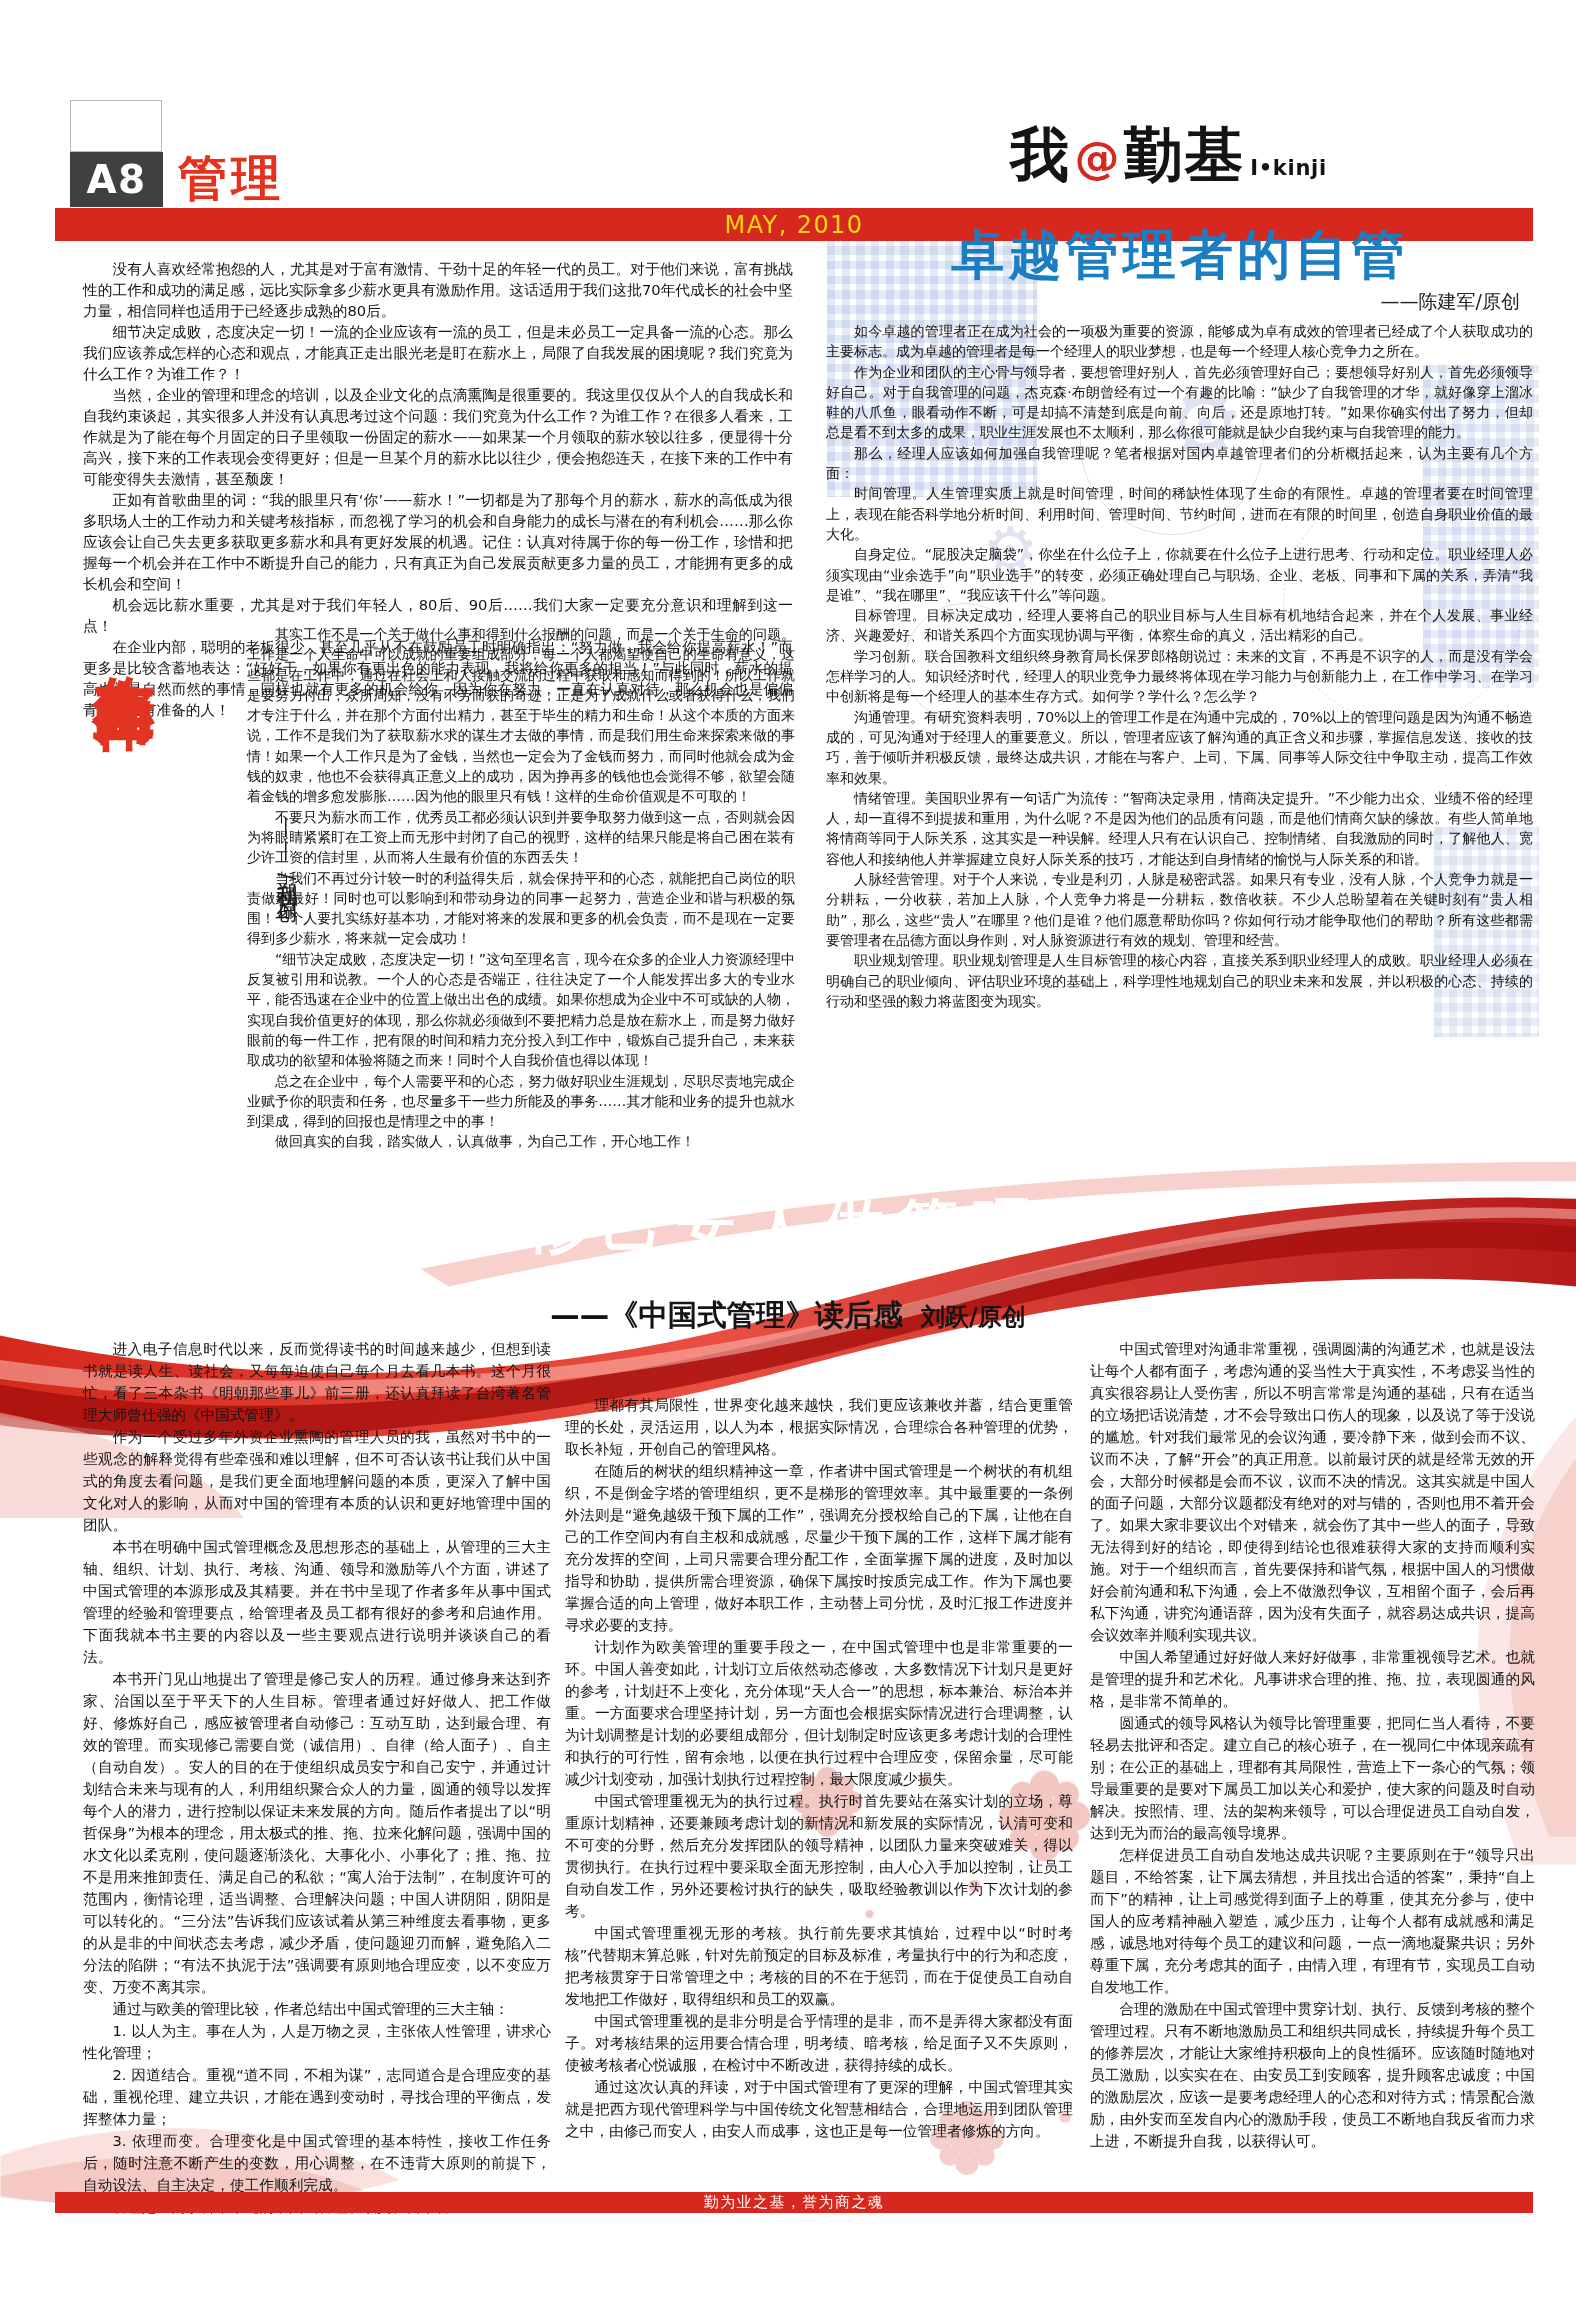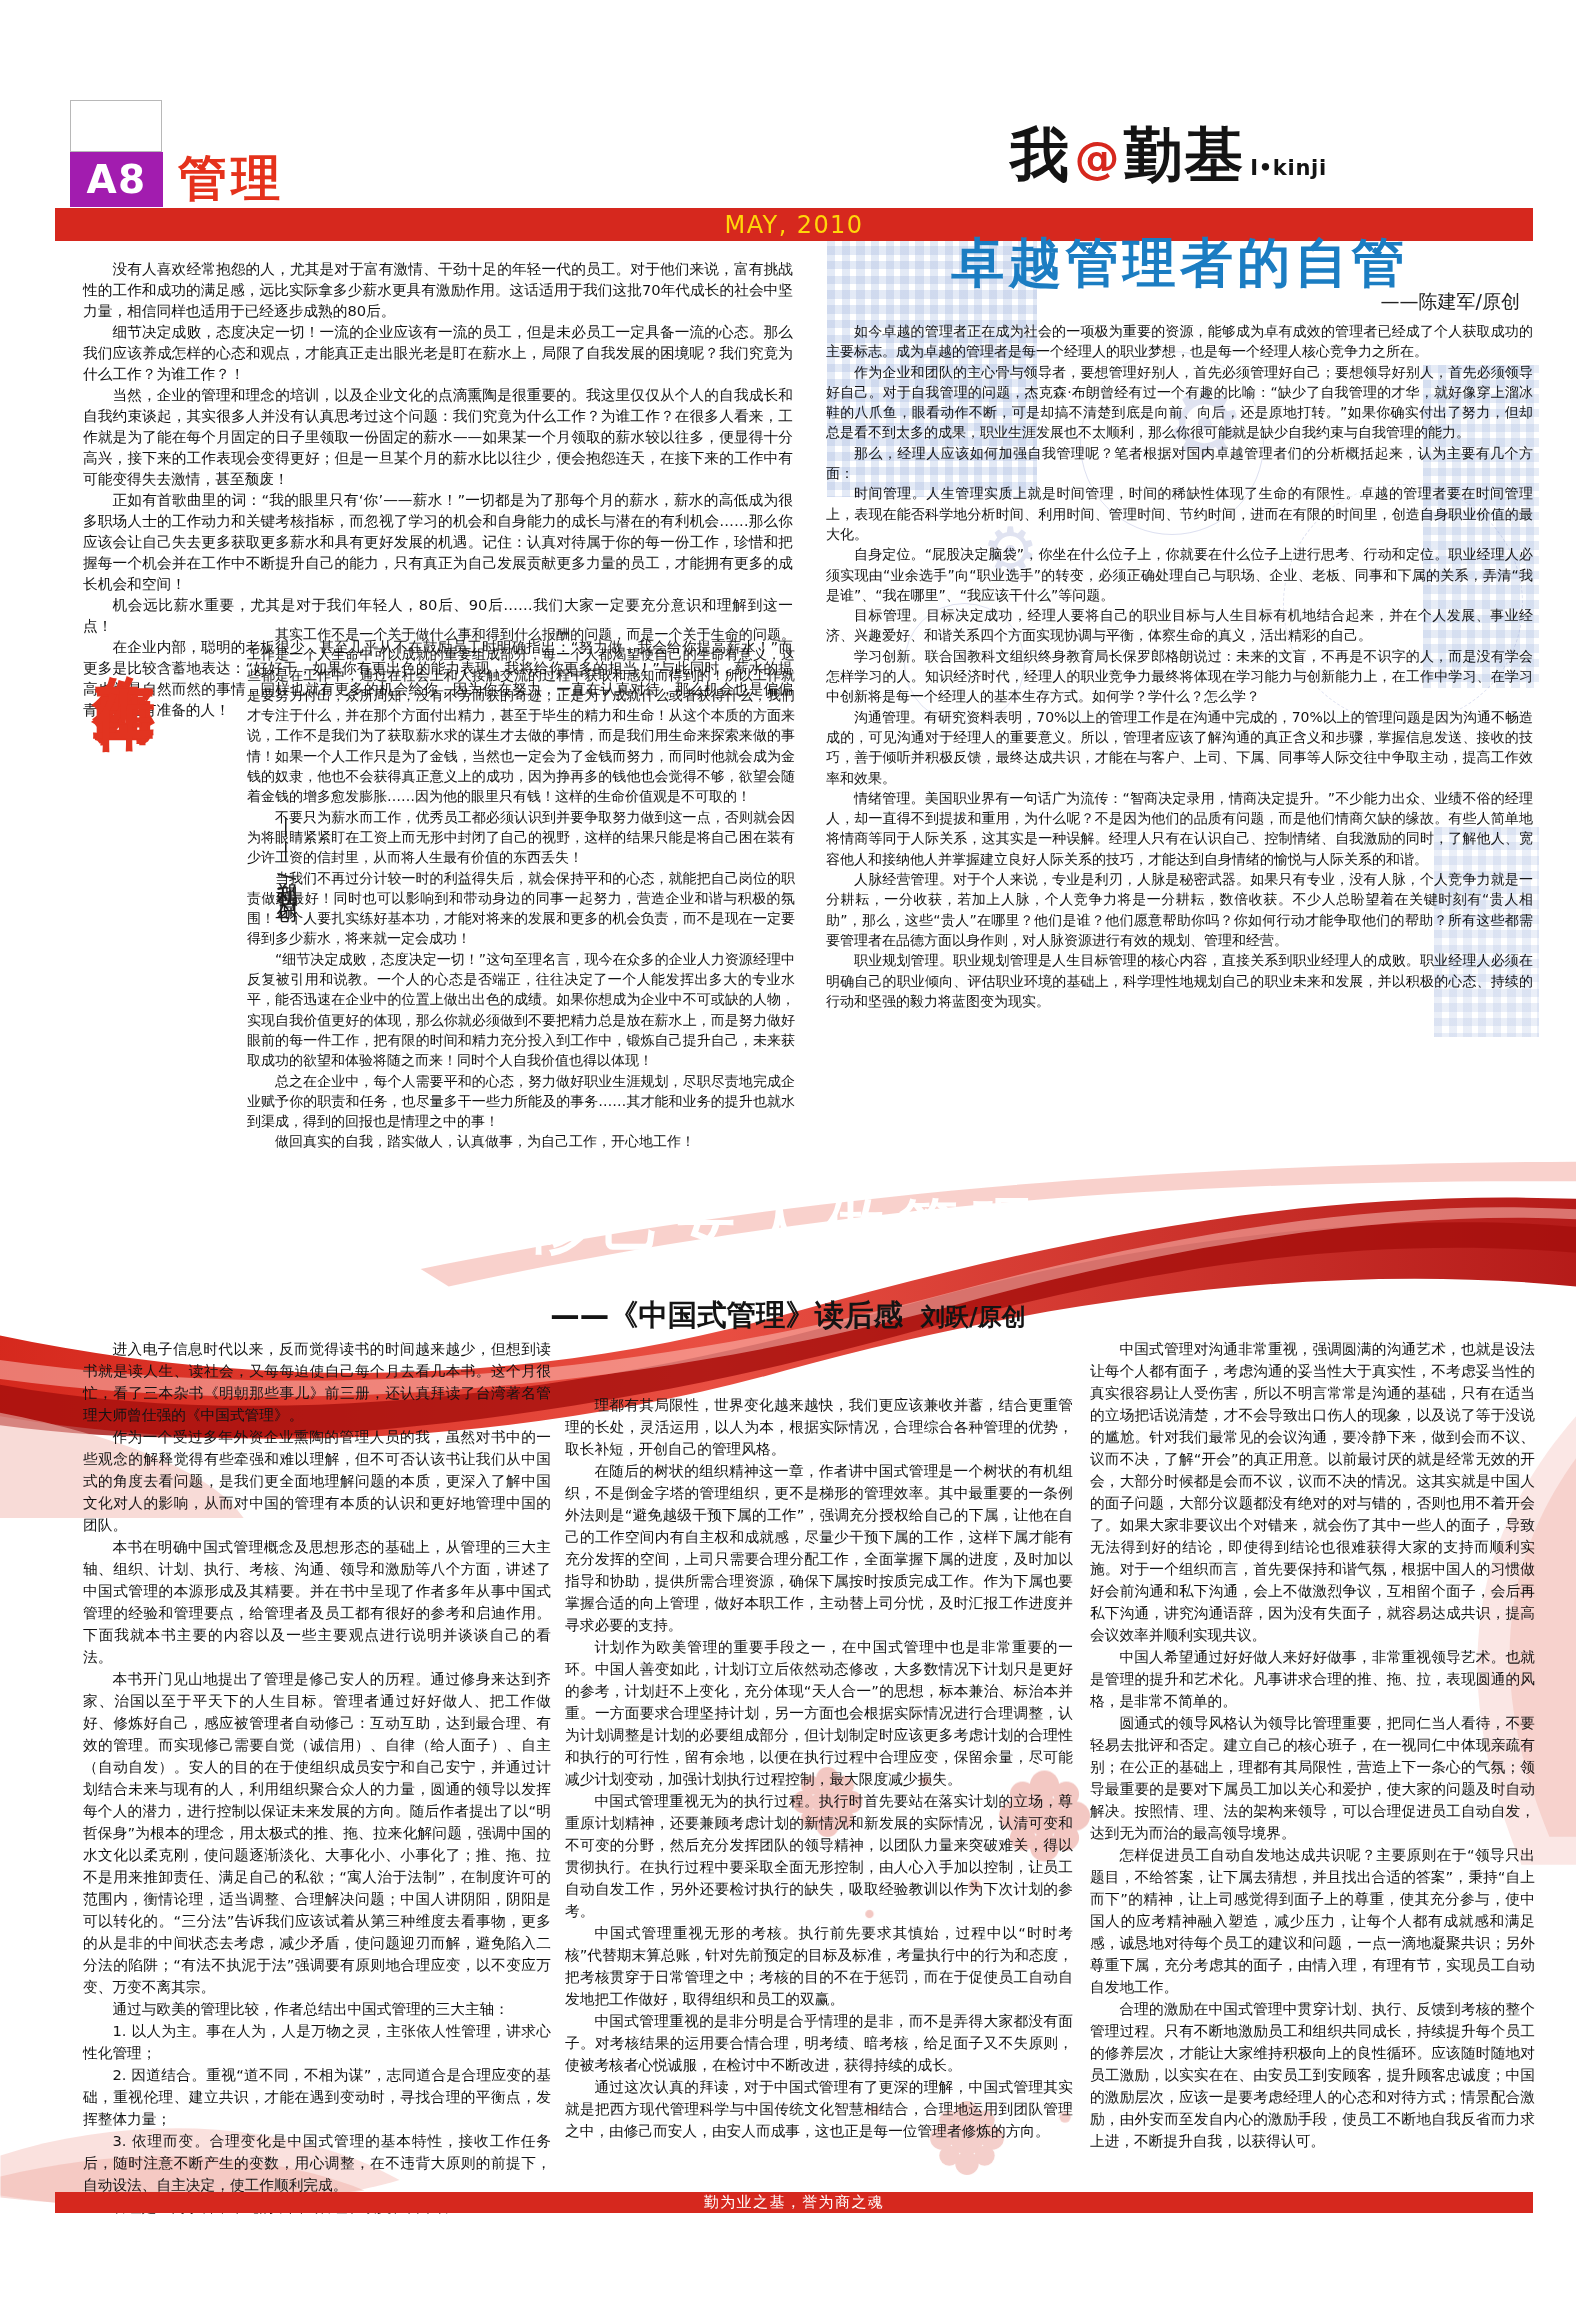--- a/index.html
+++ b/index.html
@@ -1,21 +1,21 @@
 <!DOCTYPE html>
 <html style="font-size:11.2px"><head>
 <meta charset="utf-8">
 <style>
   html,body{margin:0;padding:0;background:#e9e9e9;}
   #page{position:relative;width:1576px;height:2319px;background:#ffffff;overflow:hidden;
         font-family:"DejaVu Sans",sans-serif;color:#151515;}
   
   .hdr-whitebox{position:absolute;left:70px;top:100px;width:90px;height:50px;
         background:#fff;border:1.4px solid #b8b8b8;}
-  .hdr-graybox{position:absolute;left:70px;top:152px;width:93px;height:55px;background:#a21caf;
+  .hdr-graybox{position:absolute;left:70px;top:152px;width:93px;height:55px;background:#404040;
         display:flex;align-items:center;justify-content:center;}
   .hdr-graybox span{color:#fff;font-size:39px;font-weight:bold;letter-spacing:1.4px;}
   .hdr-section{position:absolute;left:178px;top:146px;font-size:49px;font-weight:bold;color:#e5321c;letter-spacing:4.2px;}
   .masthead{position:absolute;left:1010px;top:125px;display:flex;align-items:flex-end;}
   .masthead .cn{font-size:59px;font-weight:900;color:#141414;letter-spacing:1.4px;line-height:1;}
   .masthead .at{font-size:45px;font-weight:900;color:#d6281e;line-height:1;margin:0 4.2px 4.2px 4.2px;}
   .masthead .latin{font-size:21px;font-weight:bold;color:#141414;margin-left:5.6px;margin-bottom:4.2px;letter-spacing:0.7px;}
   .hdr-redbar{position:absolute;left:55px;top:208px;width:1478px;height:33px;background:#d6281e;
         display:flex;align-items:center;justify-content:center;}
   .hdr-redbar span{color:#ffd60a;font-size:24px;letter-spacing:1.4px;}
@@ -26,21 +26,21 @@
   .a1-body .para{font-size:14px;line-height:20.3px;}
   .a2-body .para{font-size:14px;line-height:20.3px;}
   .a3col .para{font-size:14.7px;line-height:22px;}
   
   .vtitle{position:absolute;left:93px;top:626px;z-index:3;
         writing-mode:vertical-rl;text-orientation:upright;
         font-size:62px;font-weight:bold;color:#e23420;line-height:1;letter-spacing:2.8px;}
   .vbyline{position:absolute;left:273px;top:817px;z-index:3;
         writing-mode:vertical-rl;font-size:21px;color:#1a1a1a;letter-spacing:2.8px;}
   
-  .a2-title{position:absolute;left:826px;top:228px;width:708px;text-align:center;z-index:2;
+  .a2-title{position:absolute;left:826px;top:220px;width:708px;text-align:center;z-index:2;
         font-size:53px;font-weight:bold;color:#1b7dc2;letter-spacing:4.2px;}
   .a2-byline{position:absolute;left:826px;top:289px;width:694px;text-align:right;z-index:2;
         font-size:19px;color:#222;}
   
   .a3-title{position:absolute;left:0;top:1187px;width:1576px;text-align:center;z-index:3;
         font-size:59px;font-weight:bold;color:#ffffff;letter-spacing:15.4px;}
   .a3-subtitle{position:absolute;left:0;top:1296px;width:1576px;text-align:center;z-index:3;
         font-size:29.4px;font-weight:bold;color:#141414;}
   .a3-subtitle .by{font-size:24px;font-weight:bold;margin-left:18px;}
   

